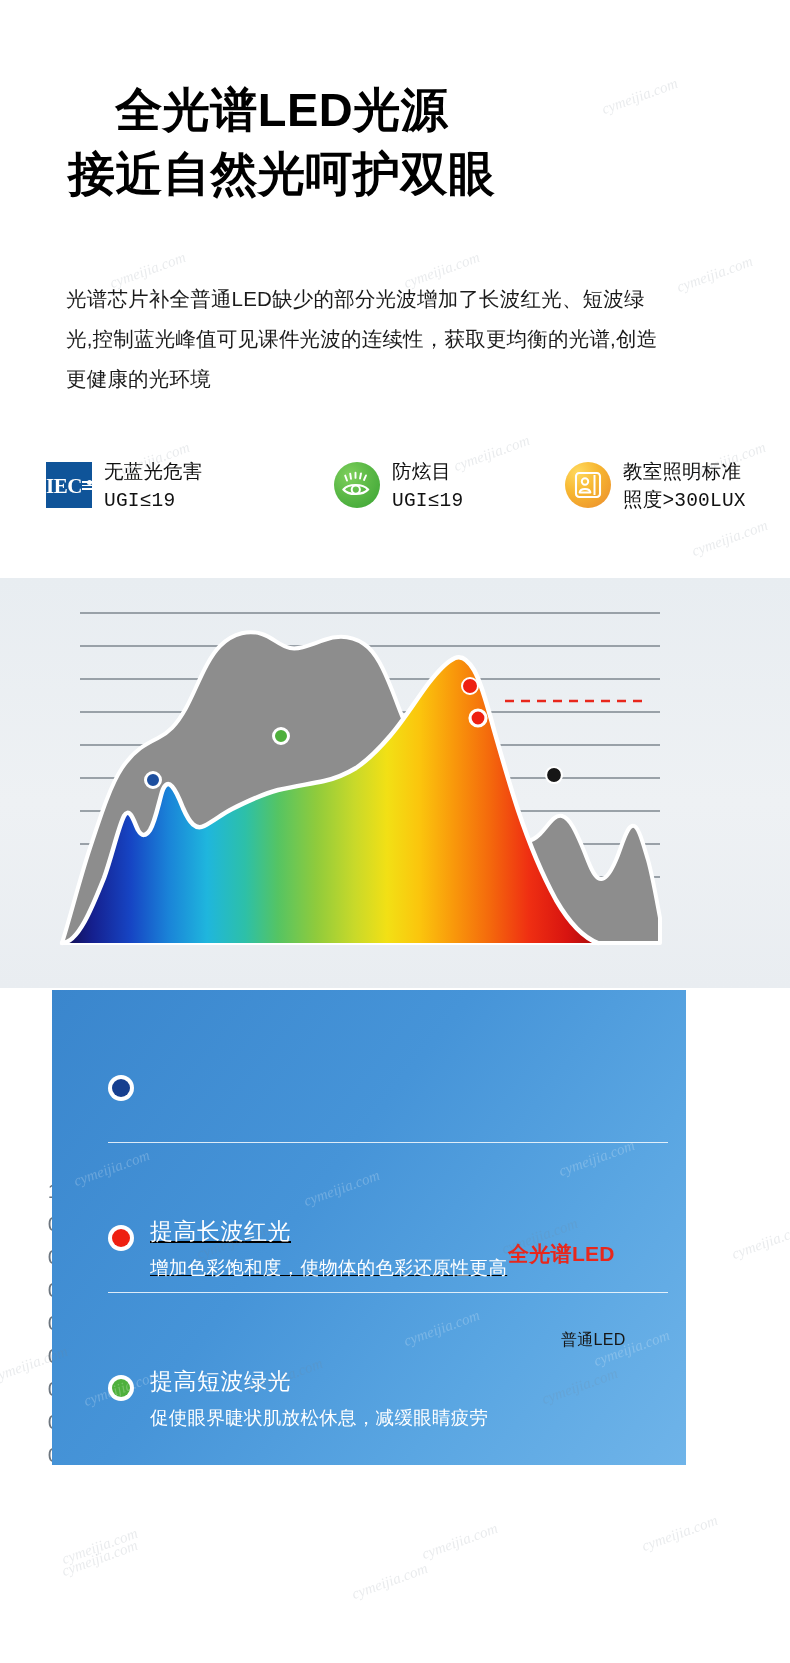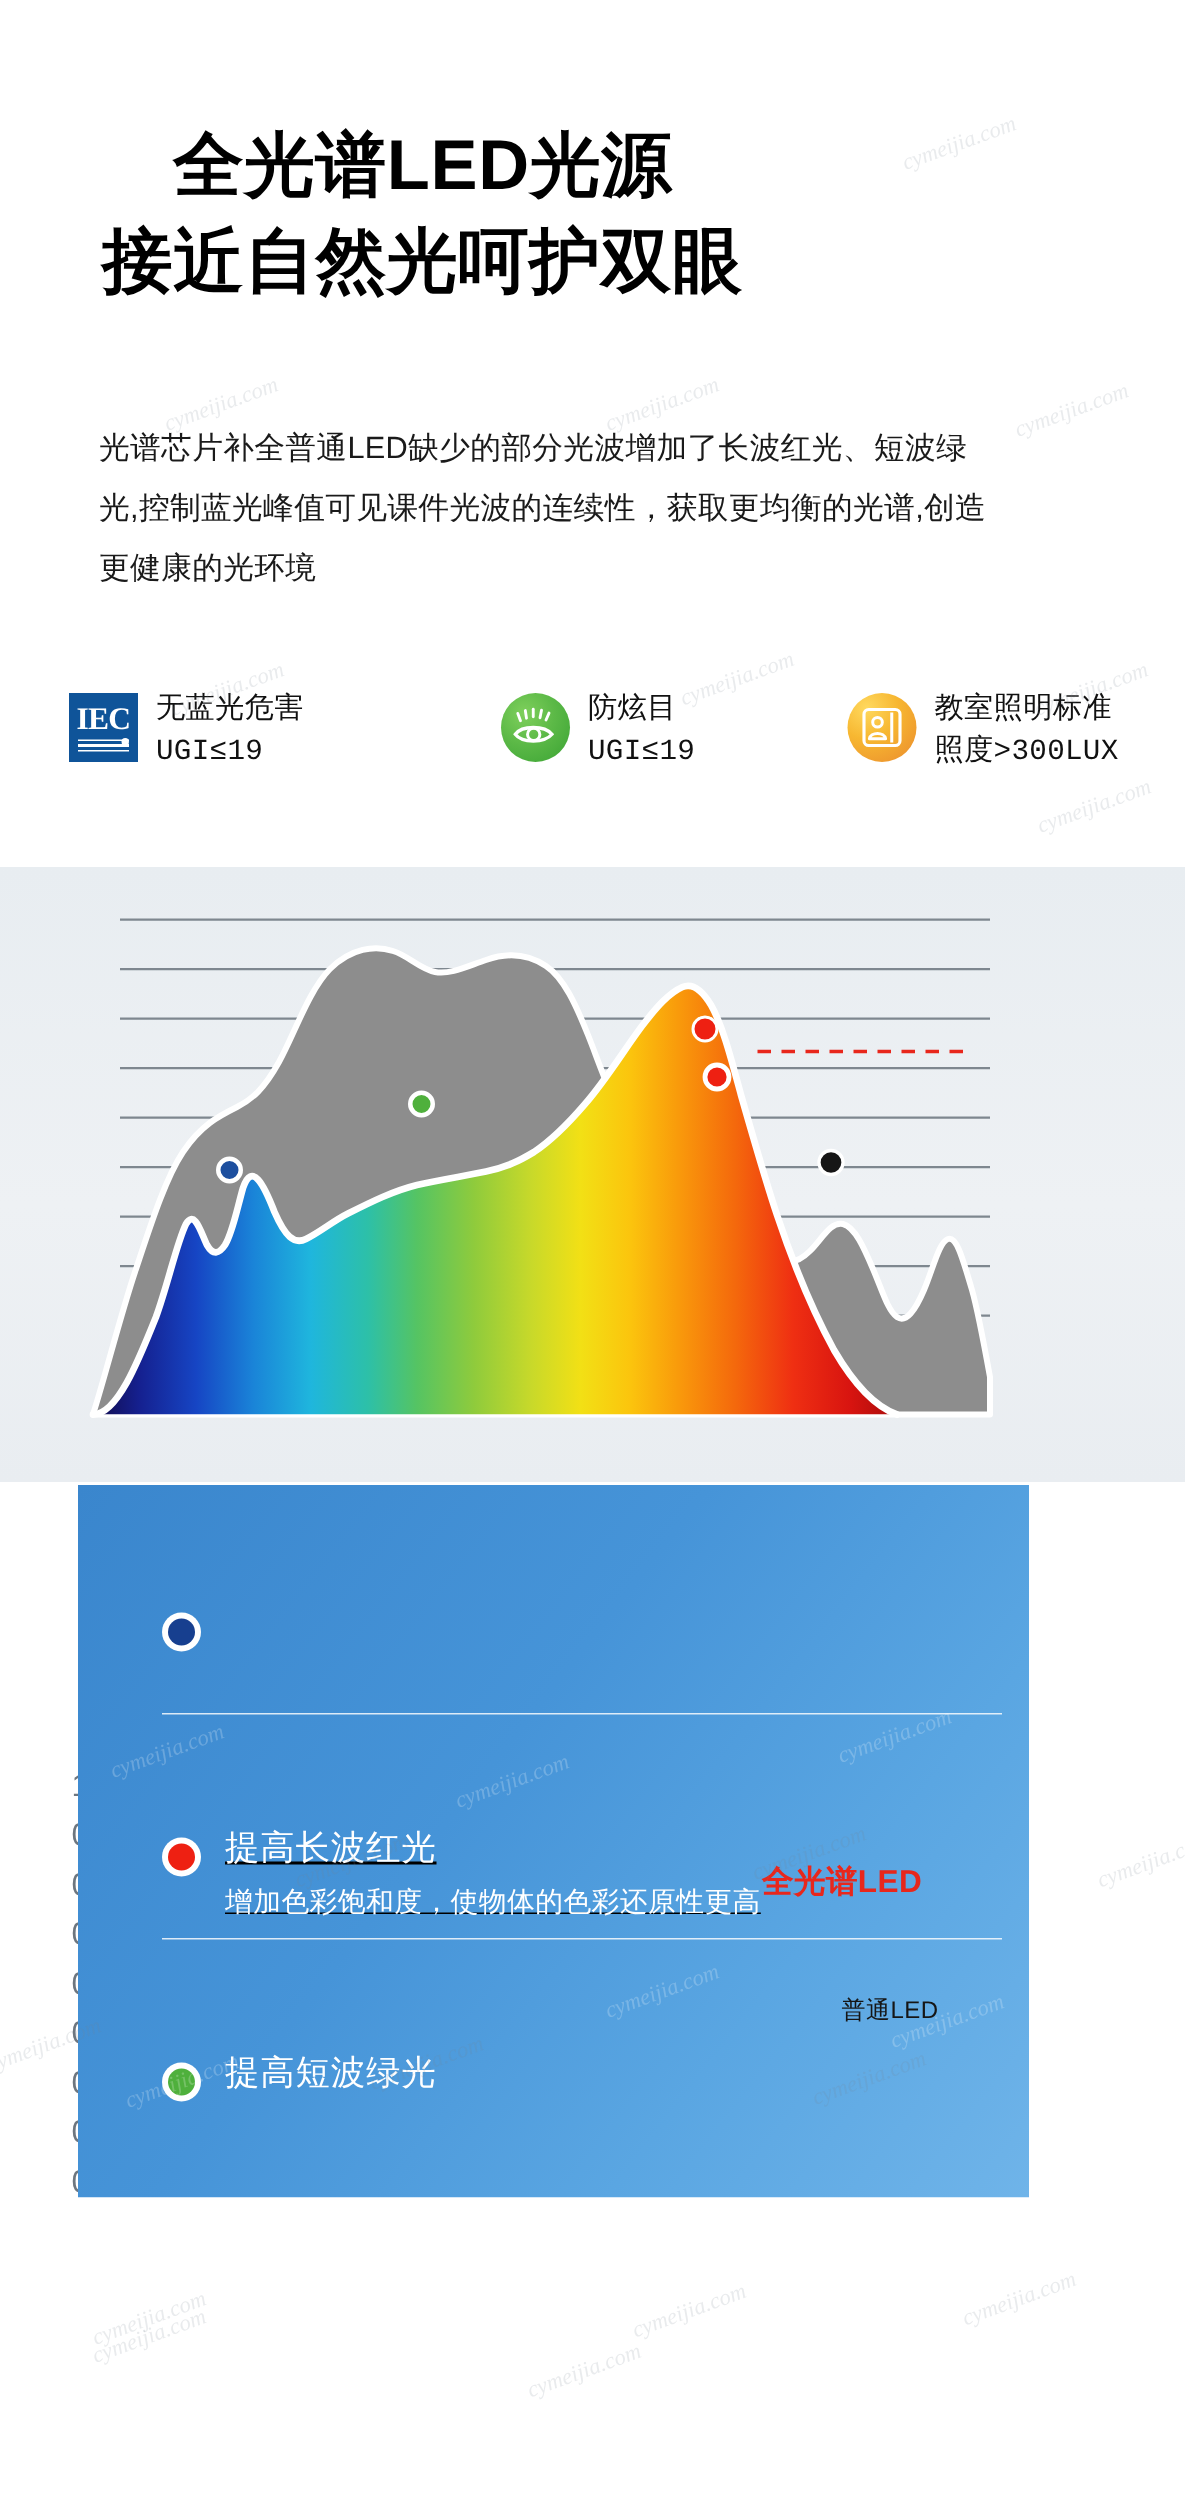--- a/index.html
+++ b/index.html
@@ -60,21 +60,21 @@
     font-size: 19.5px;
     line-height: 1.42;
     color: #111;
     white-space: pre-line;
     letter-spacing: 0.2px;
     font-family: Liberation Mono, monospace;
   }
   .ico { width: 46px; height: 46px; flex: 0 0 46px; position: relative; margin-top: 2px; }
 
   
-  .iec { background: #0f5499; display:flex; flex-direction:column; align-items:center; justify-content:center; }
+  .iec { background: #0f5499; display:flex; align-items:center; justify-content:center; }
   .iec .iec-t {
     color:#fff; font-weight:bold; font-size:21px; letter-spacing:-0.5px;
     font-family:"Liberation Serif","DejaVu Serif",serif; line-height:1; margin-top:2px;
   }
   .iec .iec-bars { width: 34px; margin-top: 3px; position: relative; }
   .iec .iec-bars i { display:block; height:1.6px; background:#fff; margin-bottom:2px; }
   .iec .iec-dot { position:absolute; right:0px; top:-1px; width:5px; height:5px; border-radius:50%; background:#fff; }
 
   
   .eye { border-radius: 50%; background: radial-gradient(circle at 34% 30%, #7fd05c 0%, #5cb947 45%, #3aa333 100%); }
@@ -364,20 +364,21 @@
       </div>
     </div>
     <div class="divider d2"></div>
 
     <div class="frow f3">
       <span class="bullet">
           <i style="background:#4fb03c"></i>
         </span>
       <div class="ftxt">
         <div class="fhead">提高短波绿光</div>
+        <div class="fsub">促使眼界睫状肌放松休息，减缓眼睛疲劳</div>
       </div>
     </div>
 
     <span class="wm dk" style="left:20px;  top:170px;">cymeijia.com</span>
     <span class="wm dk" style="left:250px; top:190px;">cymeijia.com</span>
     <span class="wm dk" style="left:505px; top:160px;">cymeijia.com</span>
     <span class="wm dk" style="left:350px; top:330px;">cymeijia.com</span>
     <span class="wm dk" style="left:540px; top:350px;">cymeijia.com</span>
     <span class="wm dk" style="left:30px;  top:390px;">cymeijia.com</span>
   </section>

